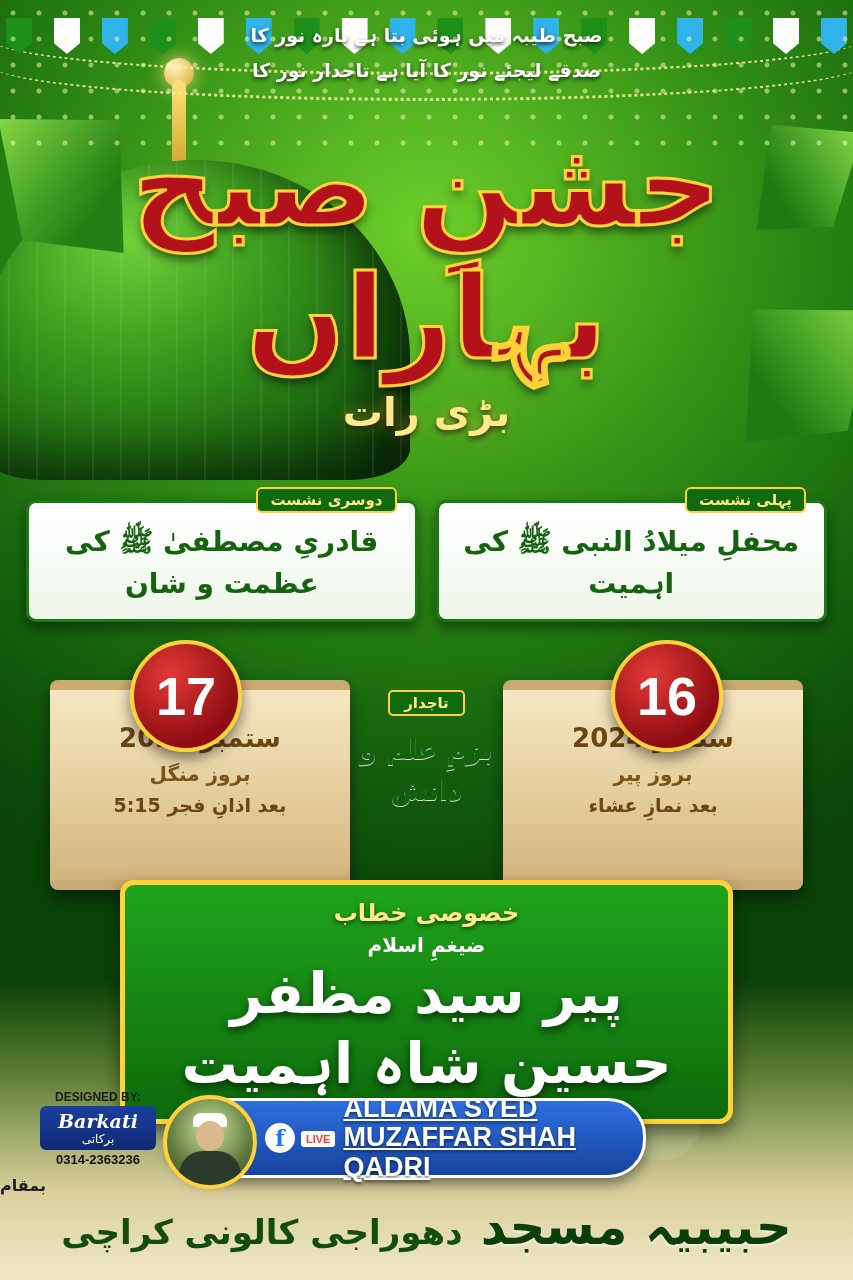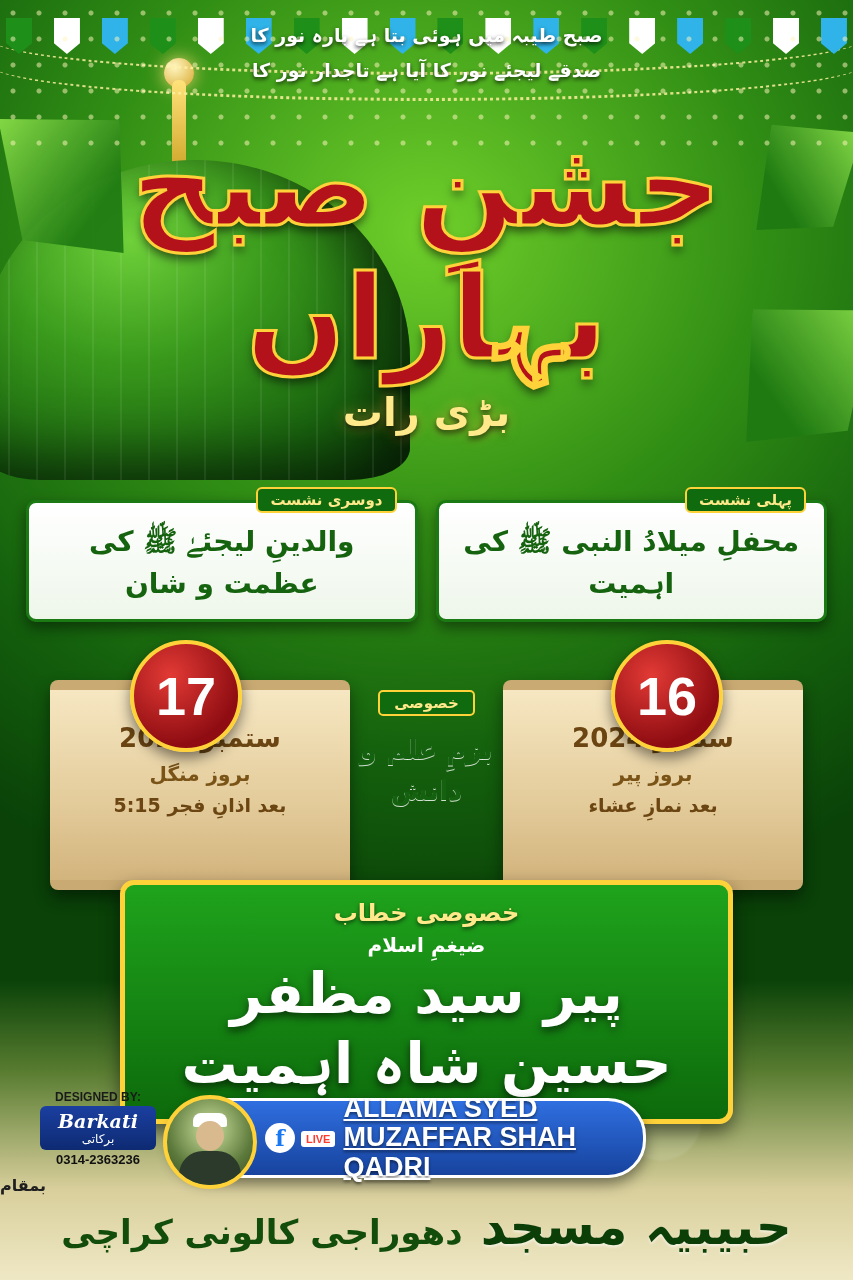--- a/index.html
+++ b/index.html
@@ -541,21 +541,21 @@
       <div class="title-sub urdu">بڑی رات</div>
     </div>
 
     <div class="sessions">
       <div class="session">
         <span class="cap urdu">پہلی نشست</span>
         <div class="txt urdu">محفلِ میلادُ النبی ﷺ کی اہمیت</div>
       </div>
       <div class="session">
         <span class="cap urdu">دوسری نشست</span>
-        <div class="txt urdu">والدینِ لیجئےٰ ﷺ کی عظمت و شان</div>
+        <div class="txt urdu">قادریِ مصطفیٰ ﷺ کی عظمت و شان</div>
       </div>
     </div>
 
     <div class="scrolls">
 
       <div class="scroll right">
         <div class="inner urdu">
           <div class="date-line">ستمبر 2024</div>
           <div class="day-line">بروز پیر</div>
           <div class="time-line">بعد نمازِ عشاء</div>
@@ -566,21 +566,21 @@
       <div class="scroll left">
         <div class="inner urdu">
           <div class="date-line">ستمبر 2024</div>
           <div class="day-line">بروز منگل</div>
           <div class="time-line">بعد اذانِ فجر 5:15</div>
         </div>
       </div>
       <div class="daybadge left">17</div>
 
       <div class="center-tag">
-        <span class="ribbon urdu">خصوصی</span>
+        <span class="ribbon urdu">تاجدار</span>
         <div class="big urdu">بزمِ علم و دانش</div>
       </div>
     </div>
 
     <div class="speaker-box">
       <div class="khas urdu">خصوصی خطاب</div>
       <div class="zeegham urdu">ضیغمِ اسلام</div>
       <div class="name urdu">پیر سید مظفر حسین شاہ اہمیت</div>
     </div>
 

